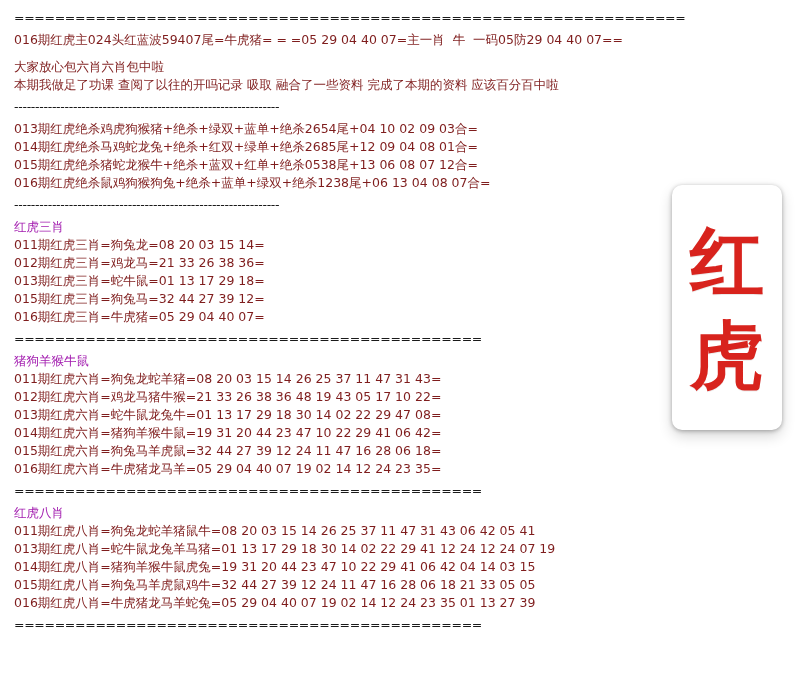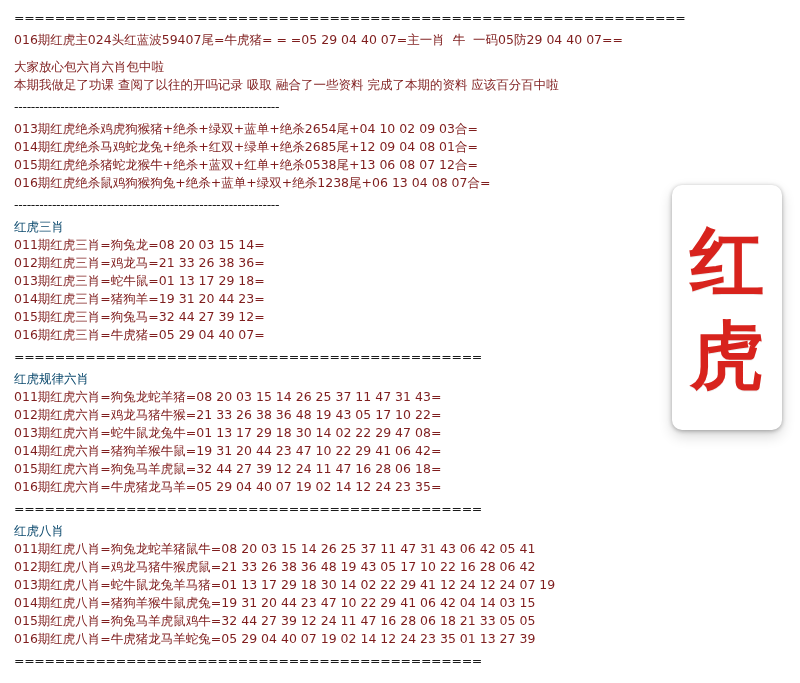--- a/index.html
+++ b/index.html
@@ -46,21 +46,21 @@
     white-space: pre;
     color: #1a1a1a;
     letter-spacing: -0.3px;
   }
   .gap-s { height: 5px; }
   .gap-m { height: 9px; }
   .heading {
     font-size: 12.5px;
     line-height: 18px;
     white-space: pre;
-    color: #0c4a6e;
+    color: #a21caf;
   }
   .stamp {
     position: absolute;
     right: 18px;
     top: 185px;
     width: 110px;
     height: 245px;
     background: #ffffff;
     border-radius: 10px;
     box-shadow: 0 1px 4px rgba(0,0,0,0.30), 0 6px 14px rgba(0,0,0,0.16);
@@ -111,47 +111,45 @@
     <div class="gap-s"></div>
 
     <div class="dashsep">---------------------------------------------------------------</div>
 
     <div class="gap-s"></div>
 
     <div class="heading">红虎三肖</div>
     <div class="line">011期红虎三肖=狗兔龙=08 20 03 15 14=</div>
     <div class="line">012期红虎三肖=鸡龙马=21 33 26 38 36=</div>
     <div class="line">013期红虎三肖=蛇牛鼠=01 13 17 29 18=</div>
-    <div class="line">014期红虎三肖=猪狗羊=19 31 20 44 23=</div>
     <div class="line">015期红虎三肖=狗兔马=32 44 27 39 12=</div>
     <div class="line">016期红虎三肖=牛虎猪=05 29 04 40 07=</div>
 
     <div class="gap-s"></div>
 
     <div class="sep">==============================================</div>
 
     <div class="gap-s"></div>
 
-    <div class="heading">红虎规律六肖</div>
+    <div class="heading">猪狗羊猴牛鼠</div>
     <div class="line">011期红虎六肖=狗兔龙蛇羊猪=08 20 03 15 14 26 25 37 11 47 31 43=</div>
     <div class="line">012期红虎六肖=鸡龙马猪牛猴=21 33 26 38 36 48 19 43 05 17 10 22=</div>
     <div class="line">013期红虎六肖=蛇牛鼠龙兔牛=01 13 17 29 18 30 14 02 22 29 47 08=</div>
     <div class="line">014期红虎六肖=猪狗羊猴牛鼠=19 31 20 44 23 47 10 22 29 41 06 42=</div>
     <div class="line">015期红虎六肖=狗兔马羊虎鼠=32 44 27 39 12 24 11 47 16 28 06 18=</div>
     <div class="line">016期红虎六肖=牛虎猪龙马羊=05 29 04 40 07 19 02 14 12 24 23 35=</div>
 
     <div class="gap-s"></div>
 
     <div class="sep">==============================================</div>
 
     <div class="gap-s"></div>
 
     <div class="heading">红虎八肖</div>
     <div class="line">011期红虎八肖=狗兔龙蛇羊猪鼠牛=08 20 03 15 14 26 25 37 11 47 31 43 06 42 05 41</div>
-    <div class="line">012期红虎八肖=鸡龙马猪牛猴虎鼠=21 33 26 38 36 48 19 43 05 17 10 22 16 28 06 42</div>
     <div class="line">013期红虎八肖=蛇牛鼠龙兔羊马猪=01 13 17 29 18 30 14 02 22 29 41 12 24 12 24 07 19</div>
     <div class="line">014期红虎八肖=猪狗羊猴牛鼠虎兔=19 31 20 44 23 47 10 22 29 41 06 42 04 14 03 15</div>
     <div class="line">015期红虎八肖=狗兔马羊虎鼠鸡牛=32 44 27 39 12 24 11 47 16 28 06 18 21 33 05 05</div>
     <div class="line">016期红虎八肖=牛虎猪龙马羊蛇兔=05 29 04 40 07 19 02 14 12 24 23 35 01 13 27 39</div>
 
     <div class="gap-s"></div>
 
     <div class="sep">==============================================</div>
 
   </div>

